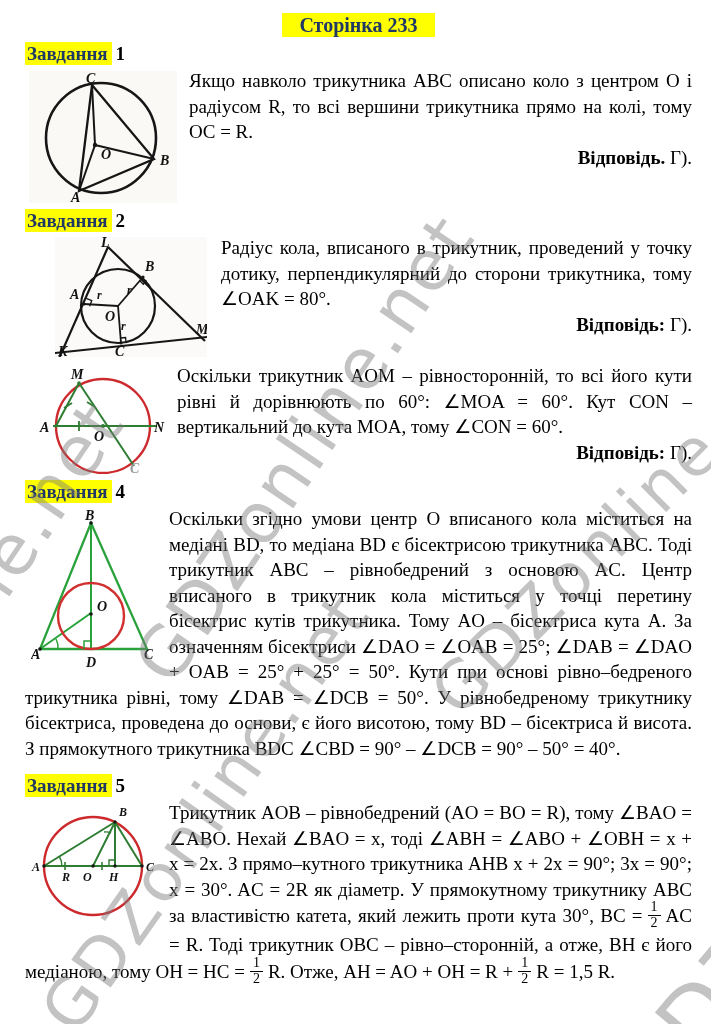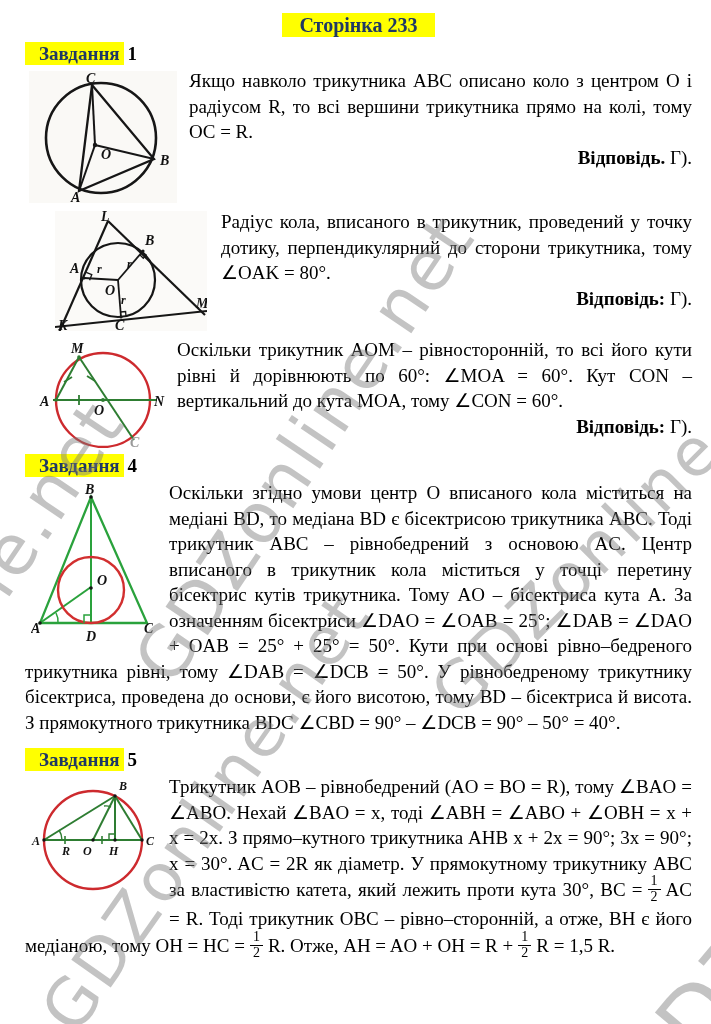--- a/index.html
+++ b/index.html
@@ -8,21 +8,21 @@
     background:#ffffff;color:#000;
     font-family:"Liberation Serif", serif;
   }
   .page{position:relative;z-index:1;padding:12px 19px 0 25px;}
   .page-title{text-align:center;font-size:20px;font-weight:bold;margin:0 0 2px 0;line-height:26px;}
   .hl{background:#ffff00;}
   .page-title .hl{color:#1f3864;padding:1px 17px;}
   .task{clear:both;margin-top:13px;}
   .task:first-of-type{margin-top:4px;}
   .task-heading{font-size:19px;font-weight:bold;margin:0 0 2px 0;line-height:24px;}
-  .task-heading .hl{color:#1f3864;padding:1px 4px 1px 14px;}
+  .task-heading .hl{color:#1f3864;padding:1px 4px 1px 2px;}
   .task-heading .num{color:#000;margin-left:4px;}
   figure{float:left;margin:0;}
   .fig1{margin:3px 12px 2px 4px;}
   .fig2{margin:2px 14px 2px 30px;}
   .fig3{margin:3px 12px 2px 8px;}
   .fig4{margin:3px 16px 2px 6px;}
   .fig5{margin:3px 14px 2px 6px;}
   p.body{margin:0;font-size:19px;line-height:25.5px;text-align:justify;}
   p.answer{margin:0;font-size:19px;line-height:25.5px;text-align:right;}
   p.answer b{font-weight:bold;}
@@ -73,20 +73,21 @@
           <text x="42" y="131">A</text>
           <text x="72" y="88">O</text>
         </svg>
       </figure>
       <p class="body">Якщо навколо трикутника ABC описано коло з центром O і радіусом R, то всі вершини трикутника прямо на колі, тому OC = R.</p>
       <p class="answer"><b>Відповідь.</b> <span>Г).</span></p>
     </div>
   </section>
 
   <section class="task">
+    <h2 class="task-heading"><span class="hl">Завдання</span><span class="num">2</span></h2>
     <div class="task-body">
       <figure class="fig2">
         <svg width="152" height="120" viewBox="0 0 152 120">
           <rect x="0" y="0" width="152" height="120" fill="#fbfaf8"></rect>
           <line x1="53" y1="10" x2="2" y2="126" stroke="#161616" stroke-width="2.2"></line>
           <line x1="53" y1="10" x2="150" y2="104" stroke="#161616" stroke-width="2.2"></line>
           <line x1="0" y1="116" x2="152" y2="100" stroke="#161616" stroke-width="2.2"></line>
           <circle cx="63" cy="69" r="37" fill="none" stroke="#161616" stroke-width="2.2"></circle>
           <line x1="63" y1="69" x2="29" y2="67" stroke="#161616" stroke-width="1.8"></line>
           <line x1="63" y1="69" x2="88" y2="40" stroke="#161616" stroke-width="1.8"></line>

